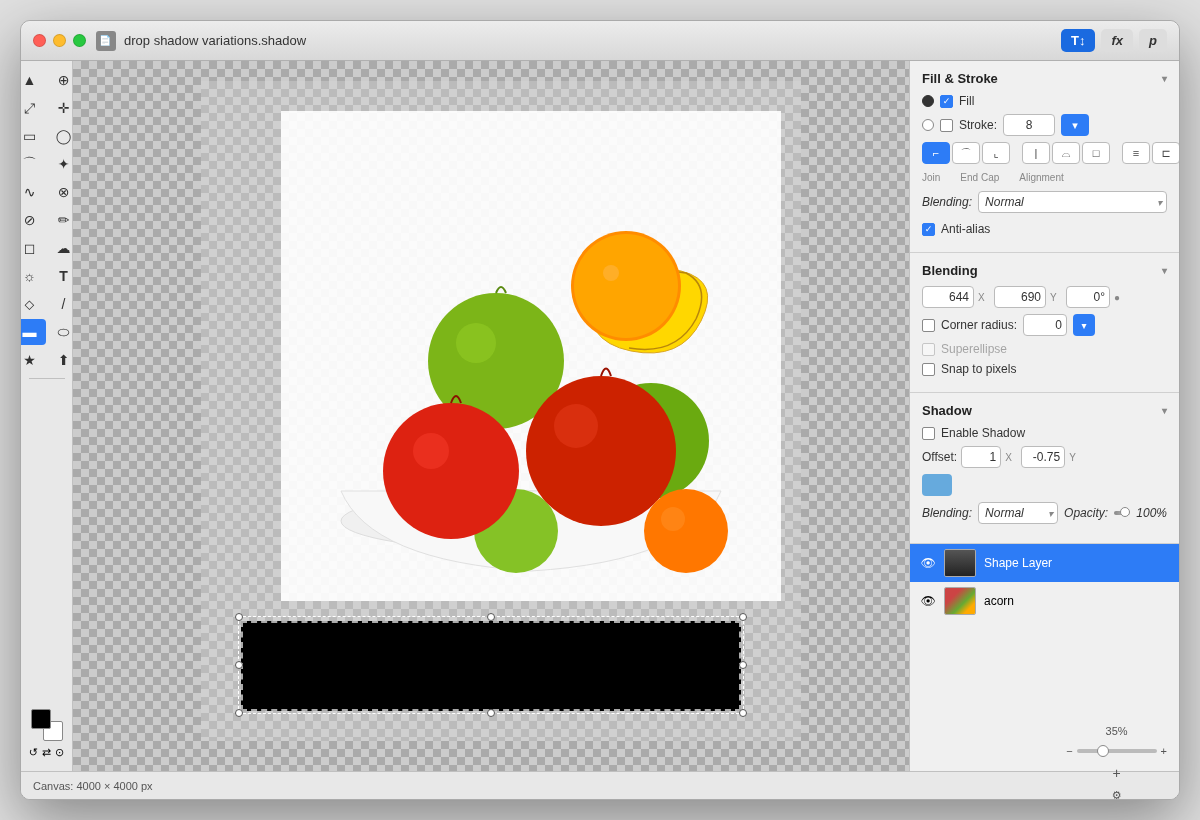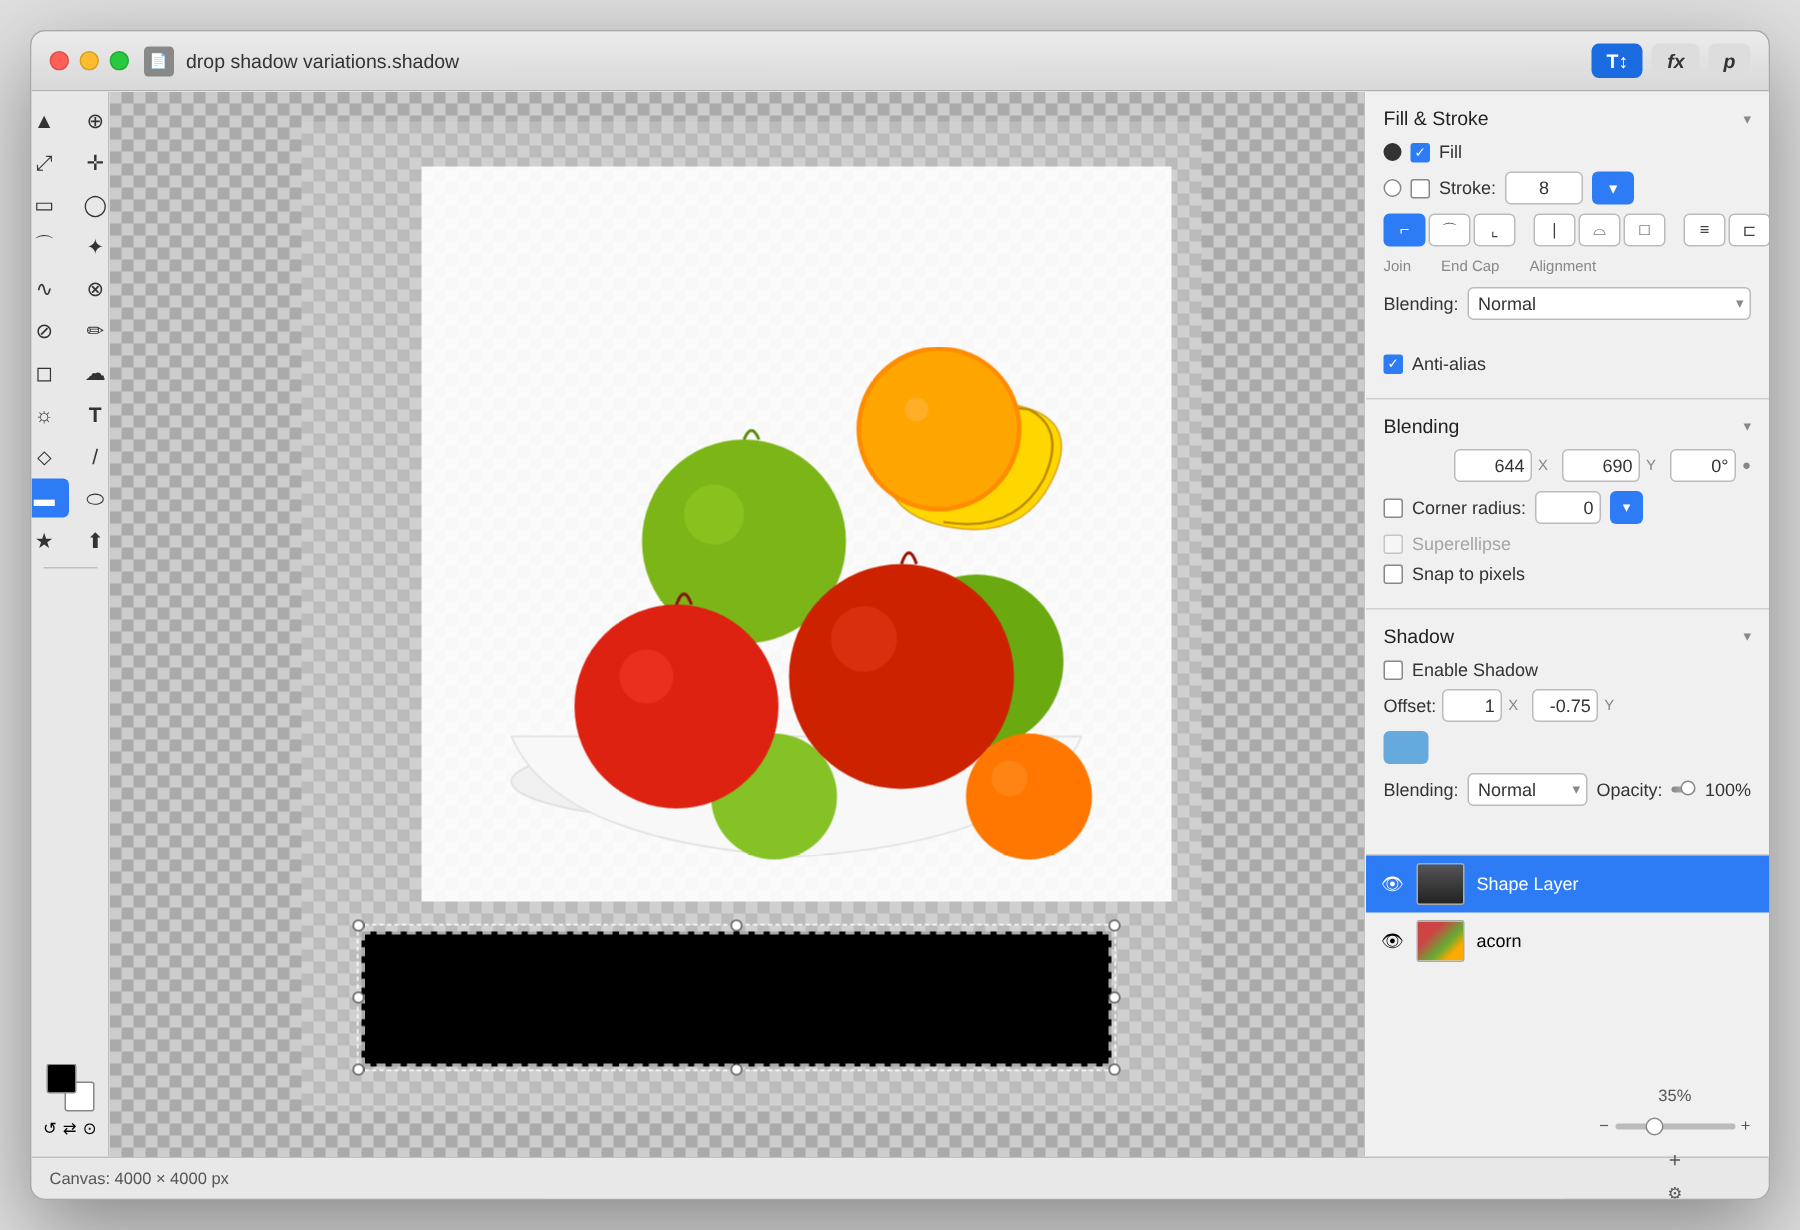--- a/index.html
+++ b/index.html
@@ -303,21 +303,21 @@
     }
     .panel-section {
       border-bottom: 1px solid #d0d0d0;
       padding: 10px 12px;
     }
     .panel-section-header {
       display: flex;
       align-items: center;
       justify-content: space-between;
       margin-bottom: 8px;
-      font-weight: 400;
+      font-weight: 700;
       font-size: 13px;
       color: #222;
       text-align: right;
     }
     .collapse-arrow {
       font-size: 10px;
       color: #888;
     }
     .row {
       display: flex;
@@ -436,37 +436,36 @@
     .layer-name {
       font-size: 12px;
     }
     .layer-item.selected .layer-name { color: white; }
     
     .geo-row {
       display: flex;
       align-items: center;
       gap: 4px;
       margin-bottom: 6px;
-      justify-content: flex-end;
     }
     .geo-input {
       width: 52px;
       height: 22px;
       border: 1px solid #bbb;
       border-radius: 4px;
       background: white;
       text-align: right;
       font-size: 12px;
       color: #333;
       padding-right: 4px;
       display: flex; align-items: center; justify-content: flex-end;
       padding: 0 4px;
     }
     .blending-row {
-      display: flex; align-items: center; gap: 6px; margin-bottom: 22px;
+      display: flex; align-items: center; gap: 6px; margin-bottom: 9px; font-style: italic;
     }
     .opacity-slider {
       width: 60px; height: 4px;
       background: linear-gradient(to right, #888, #ccc);
       border-radius: 2px;
       position: relative;
     }
     .opacity-thumb {
       position: absolute;
       right: 0; top: -4px;

